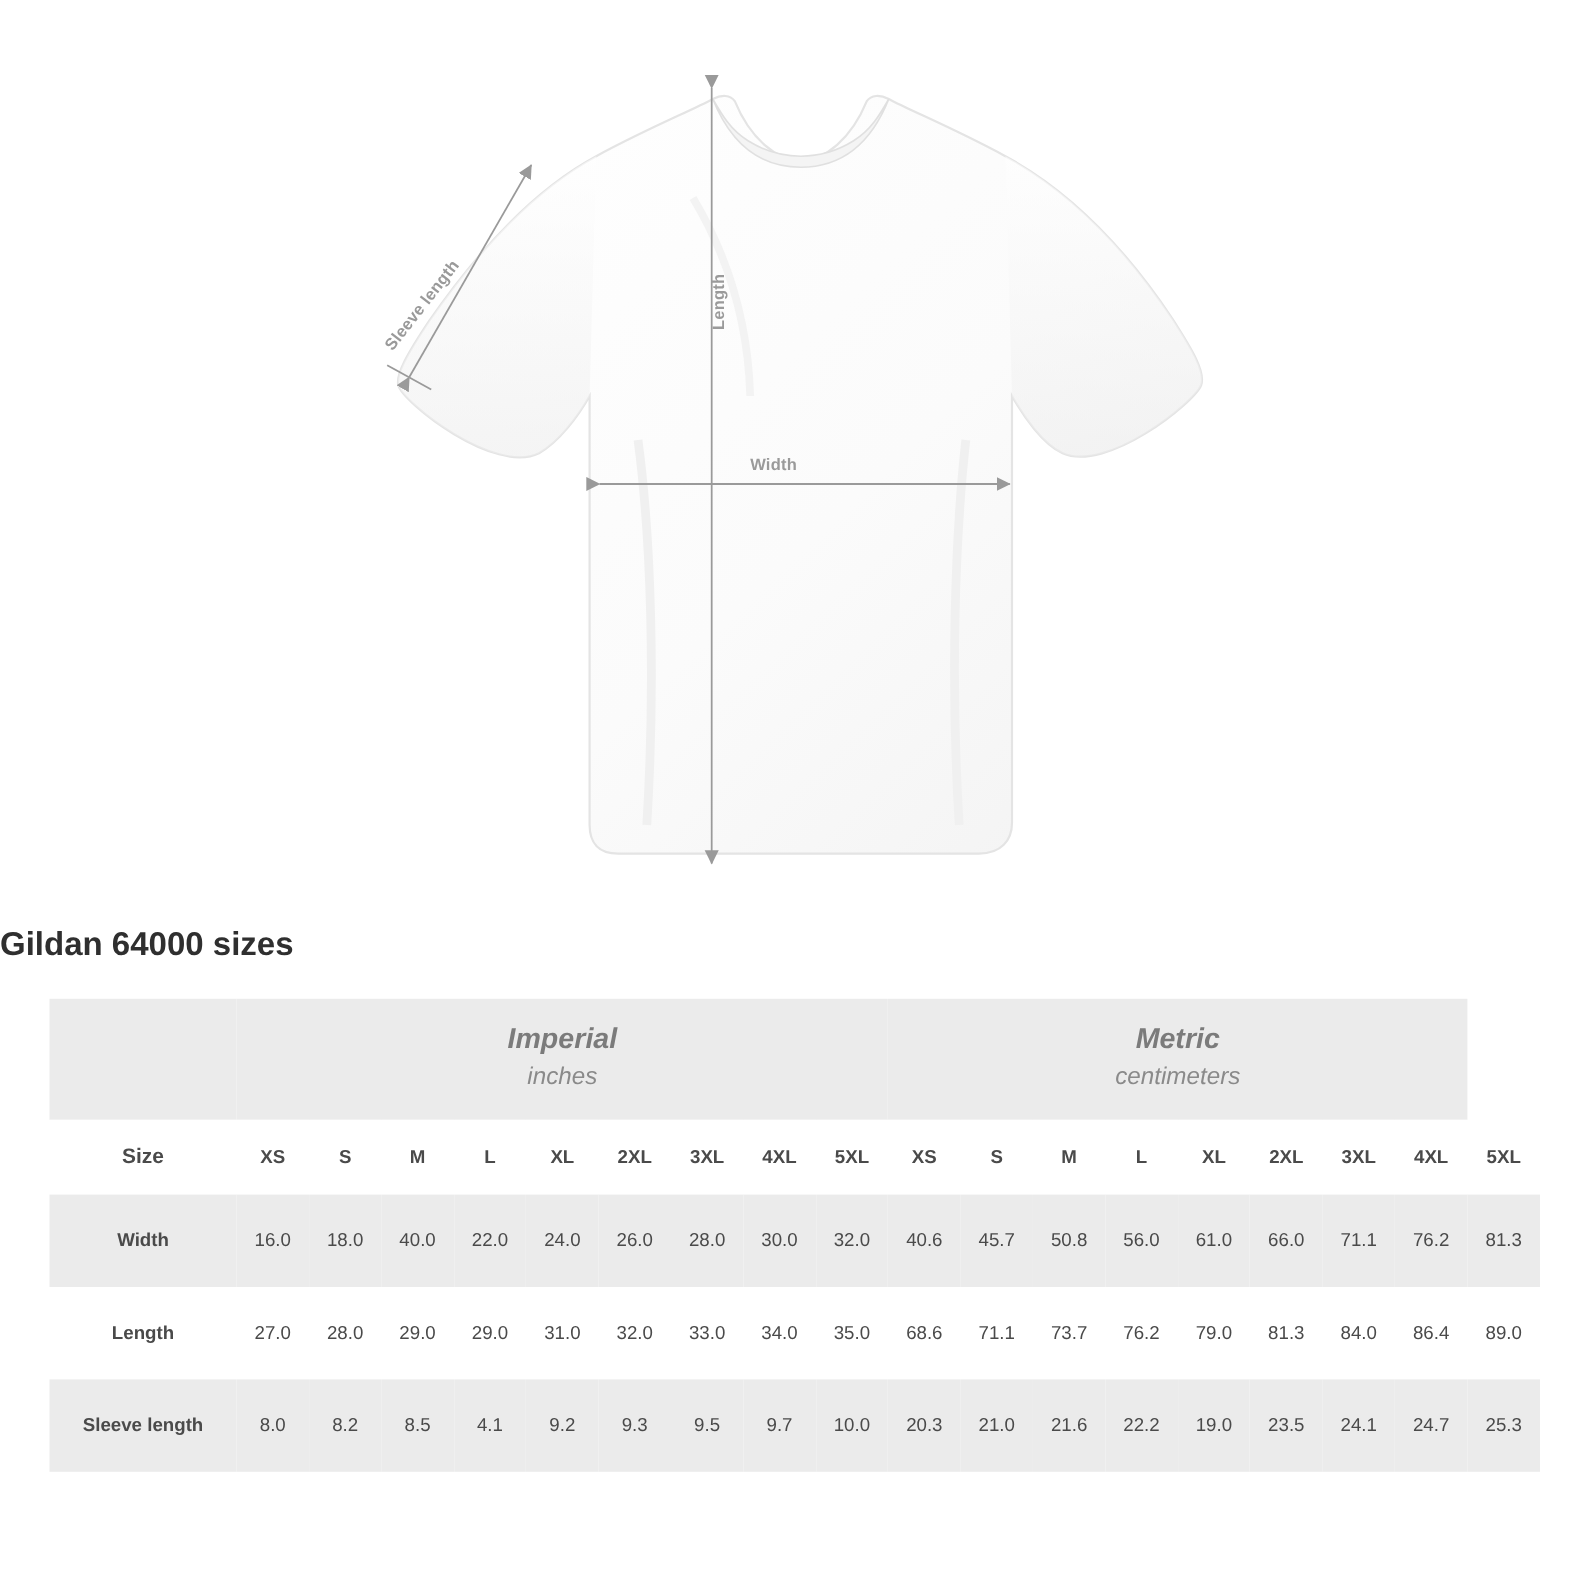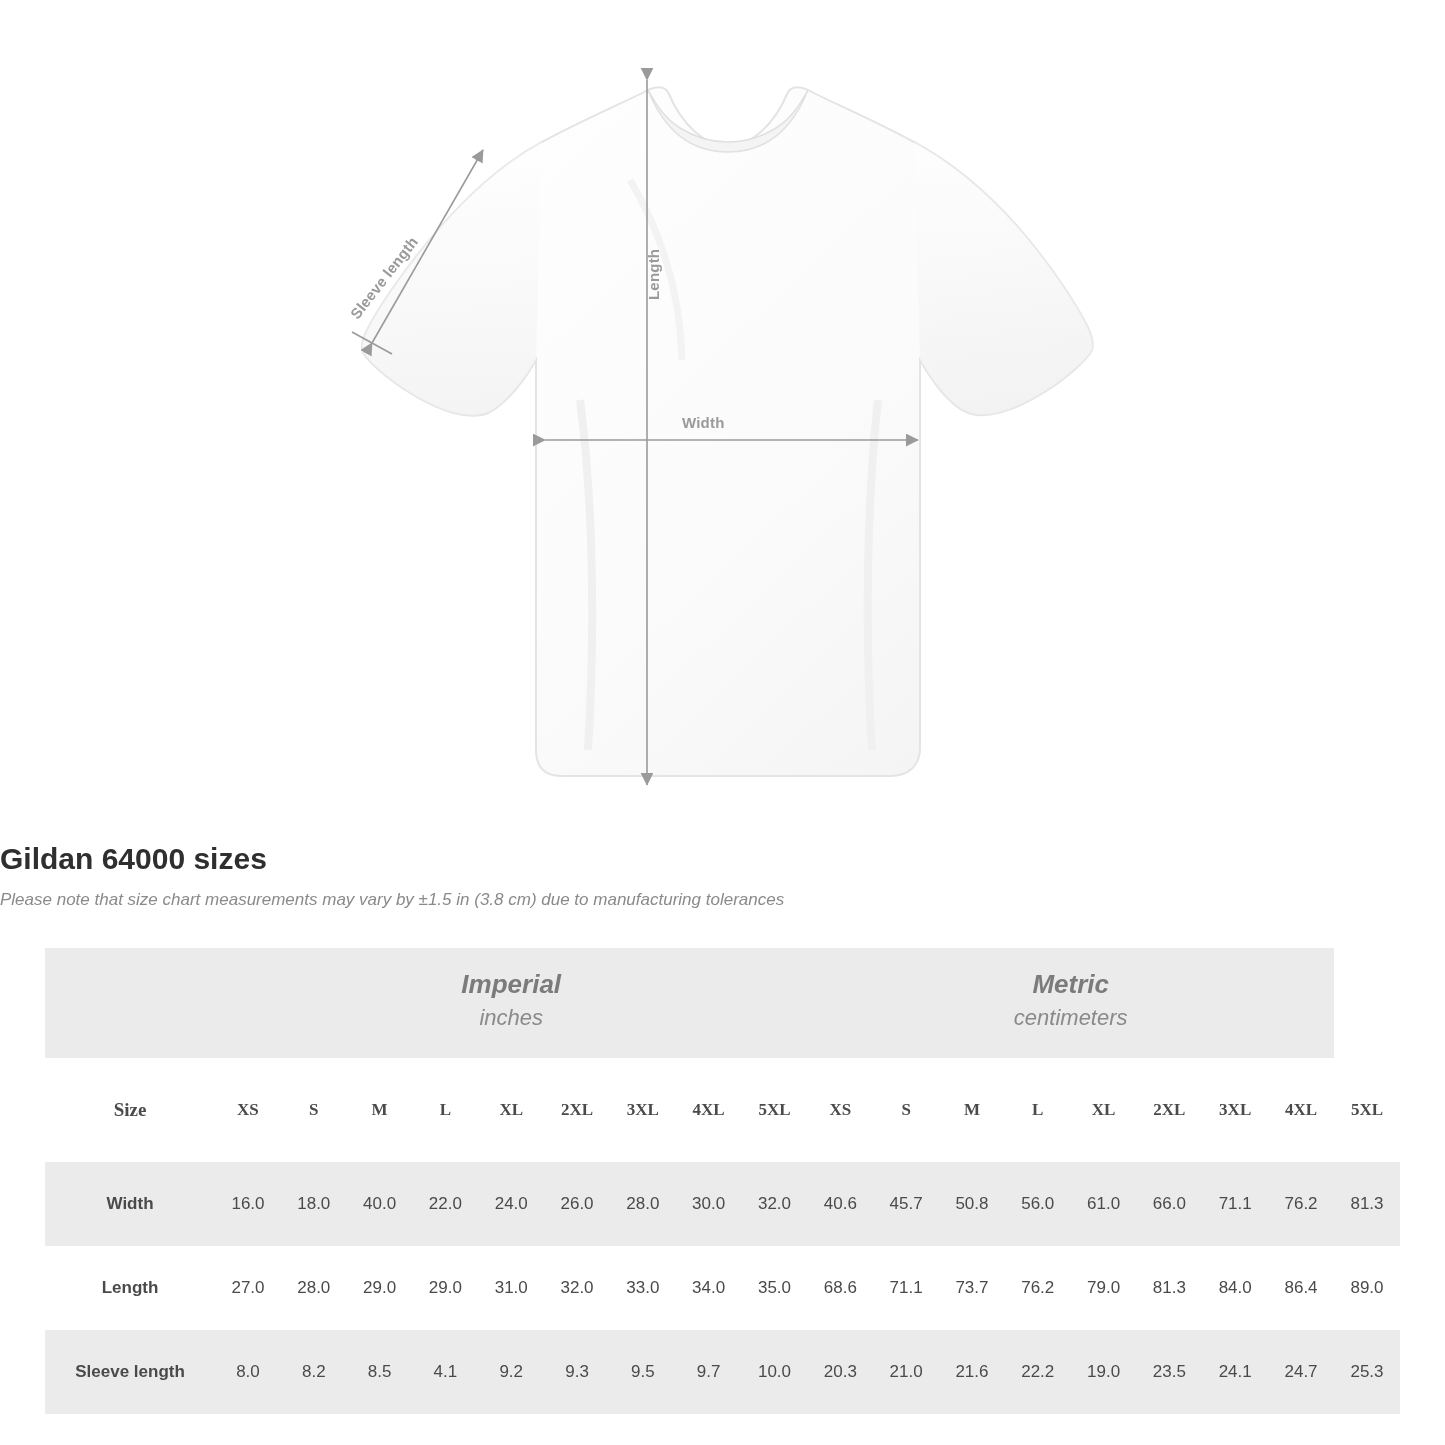--- a/index.html
+++ b/index.html
@@ -79,21 +79,21 @@
     font-size: 17px;
     font-style: italic;
     color: #8a8a8a;
     margin: 0;
   }
 
   
   .table-wrap {
     position: absolute;
     left: 45px;
-    top: 948px;
+    top: 908px;
     width: 1355px;
   }
   table.size-table {
     border-collapse: collapse;
     width: 1355px;
     table-layout: fixed;
   }
   table.size-table td, table.size-table th {
     text-align: center;
     vertical-align: middle;
@@ -113,26 +113,25 @@
     color: #7b7b7b;
     line-height: 1.15;
   }
   .unit-sub {
     font-size: 22px;
     font-style: italic;
     color: #8a8a8a;
     line-height: 1.6;
   }
   .head-row td {
-    height: 104px;
+    height: 68px;
     background: #ffffff;
     font-weight: bold;
     font-size: 19px;
     color: #3d3d3d;
-    font-family: Liberation Serif, serif;
   }
   .head-row td.rowhead {
     font-size: 19px;
   }
   .data-row td {
     height: 84px;
   }
   .data-row.shaded td {
     background: #ebebeb;
   }
@@ -219,21 +218,20 @@
       </svg>
 
       <div class="dim-label width-label">Width</div>
       <div class="dim-label length-label">Length</div>
       <div class="dim-label sleeve-label">Sleeve length</div>
     </div>
   </div>
 
   <div class="title-block">
     <h1 class="chart-title">Gildan 64000 sizes</h1>
-    <p class="chart-note">Please note that size chart measurements may vary by ±1.5 in (3.8 cm) due to manufacturing tolerances</p>
   </div>
 
   <div class="table-wrap">
     <table class="size-table">
       <colgroup>
         <col class="label-col">
         <col class="val-col">
           <col class="val-col">
           <col class="val-col">
           <col class="val-col">

